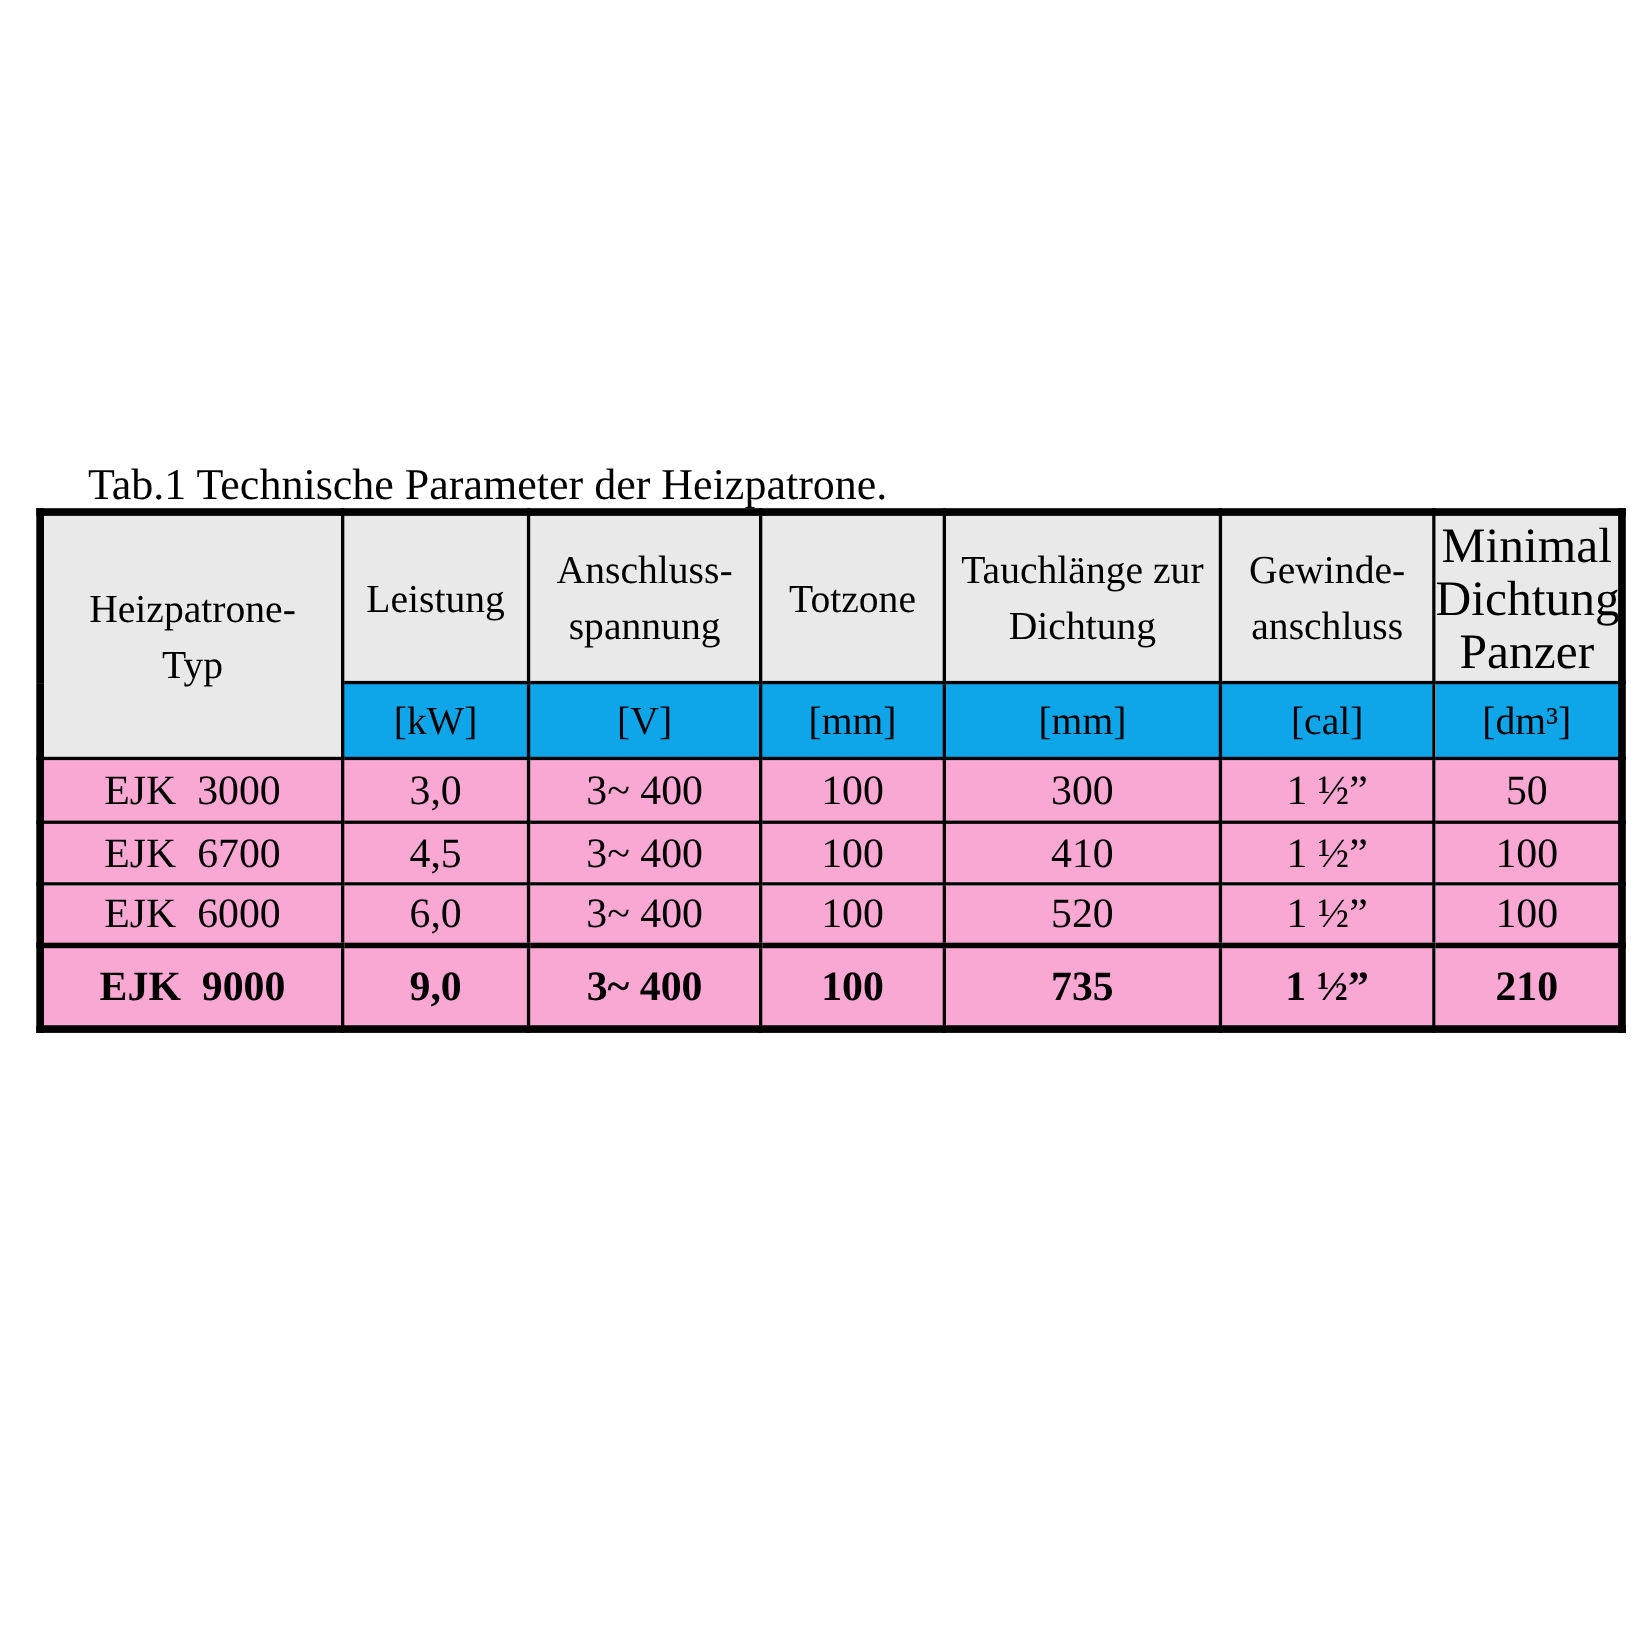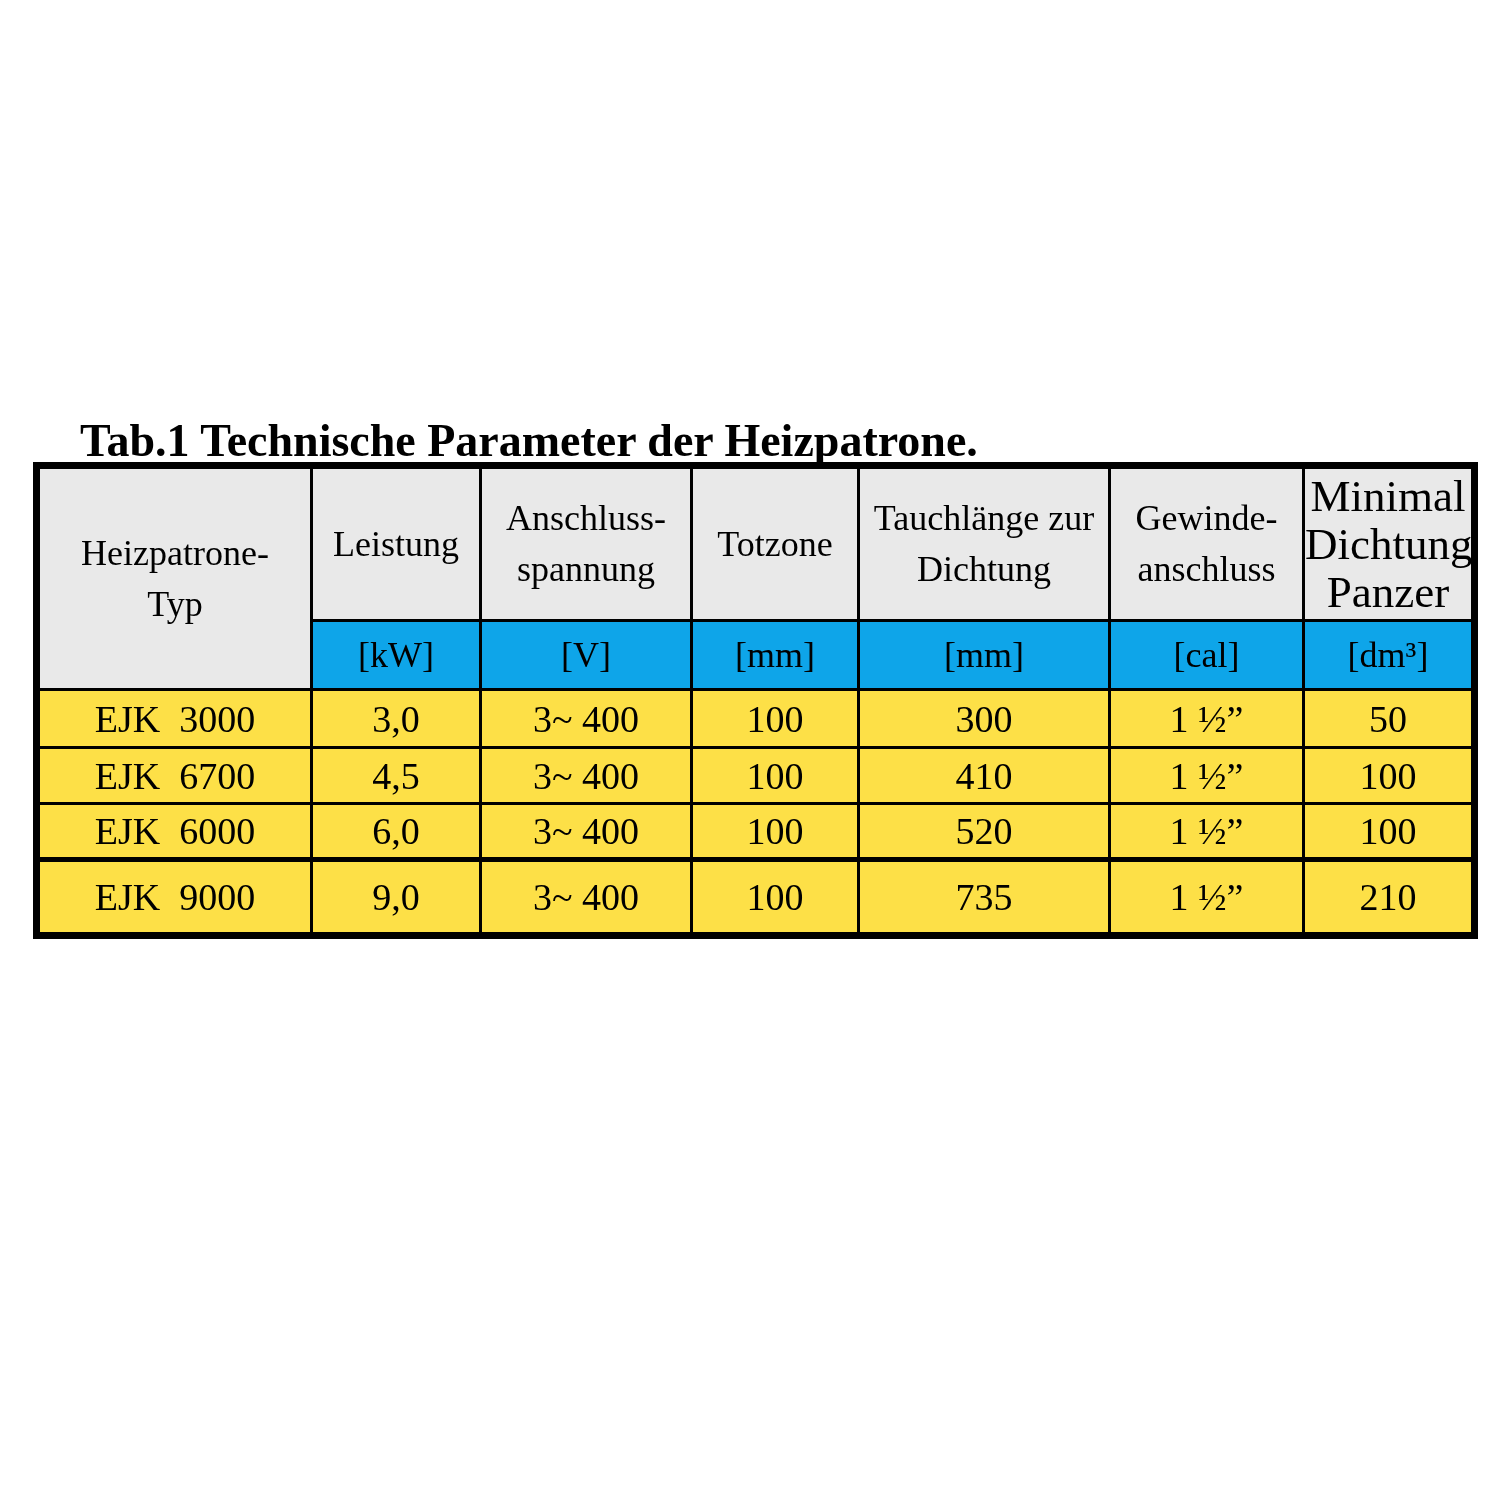--- a/index.html
+++ b/index.html
@@ -9,22 +9,22 @@
     height: 1500px;
     background: #ffffff;
     font-family: "Liberation Serif", "DejaVu Serif", serif;
     color: #000000;
     overflow: hidden;
   }
   .caption {
     position: absolute;
     left: 80px;
     top: 421px;
-    font-size: 46px;
-    font-weight: bold;
+    font-size: 40px;
+    font-weight: normal;
     line-height: 40px;
     white-space: pre;
   }
   table.params {
     position: absolute;
     left: 33px;
     top: 462px;
     width: 1438px;
     border-collapse: collapse;
     table-layout: fixed;
@@ -35,26 +35,26 @@
     text-align: center;
     vertical-align: middle;
     padding: 0;
     overflow: hidden;
   }
   tr.hdr-names { height: 155px; }
   tr.hdr-units { height: 69px; }
   tr.row-a { height: 58px; }
   tr.row-b { height: 56px; }
   tr.row-c { height: 56px; }
-  tr.row-d { height: 76px; }
+  tr.row-d { height: 76px; font-weight: bold; }
 
   td.hcell { background: #e9e9e9; font-size: 36px; line-height: 51px; }
   td.hcell.small { font-size: 45px; line-height: 48px; }
   td.ucell { background: #0ea5e9; font-size: 36px; }
-  td.dcell { background: #fde047; font-size: 38px; white-space: pre; }
+  td.dcell { background: #f9a8d4; font-size: 38px; white-space: pre; }
 
   td.thick-r { border-right: 6px solid #000000; }
   td.thick-b { border-bottom: 6px solid #000000; }
   tr.row-d td { border-top: 5px solid #000000; }
   .hline { display: block; }
 </style>
 </head>
 <body>
 
 <div class="canvas">

